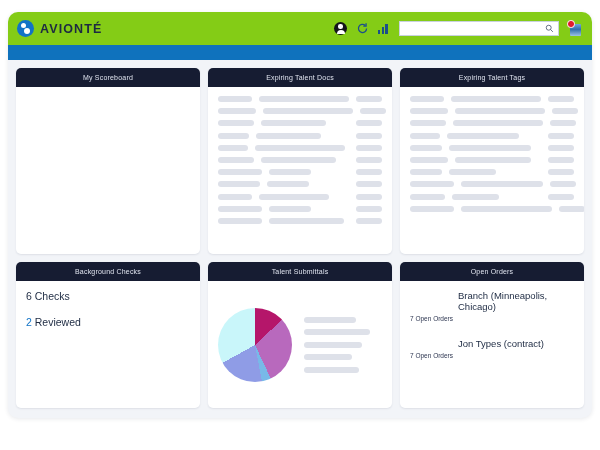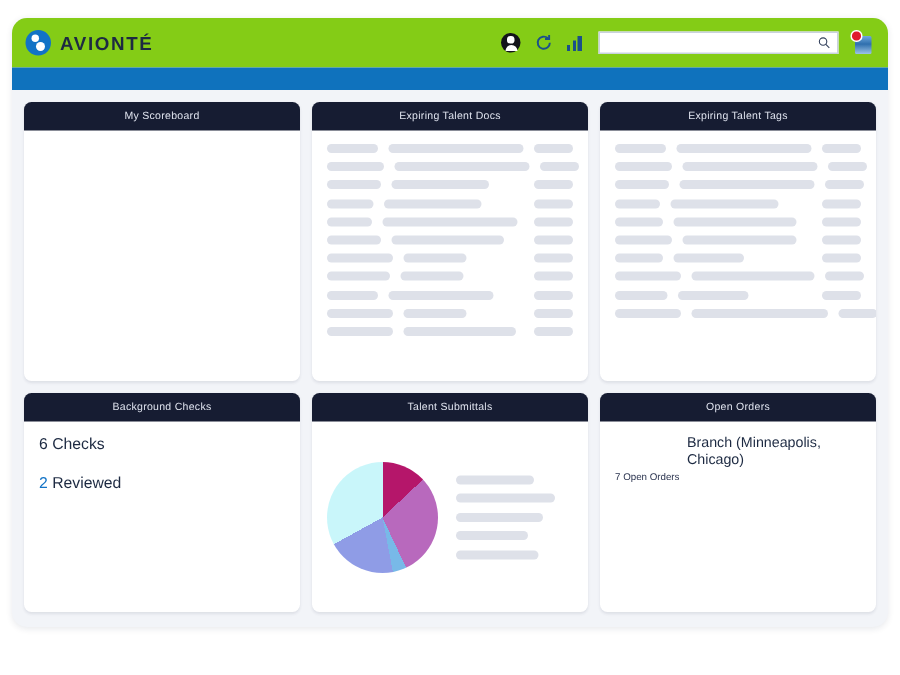--- a/index.html
+++ b/index.html
@@ -337,18 +337,22 @@
     </div>
 
     <div class="card">
       <div class="card-head">Open Orders</div>
       <div class="card-body">
         <div id="oo-rows">
             <div class="oo-block">
               <div class="oo-title">Branch (Minneapolis, Chicago)</div>
               <div class="oo-sub">7 Open Orders</div>
             </div>
+            <div class="oo-block">
+              <div class="oo-title">Jon Types (contract)</div>
+              <div class="oo-sub">7 Open Orders</div>
+            </div>
           </div>
       </div>
     </div>
 
   </div>
 </div>
 
 </body></html>

